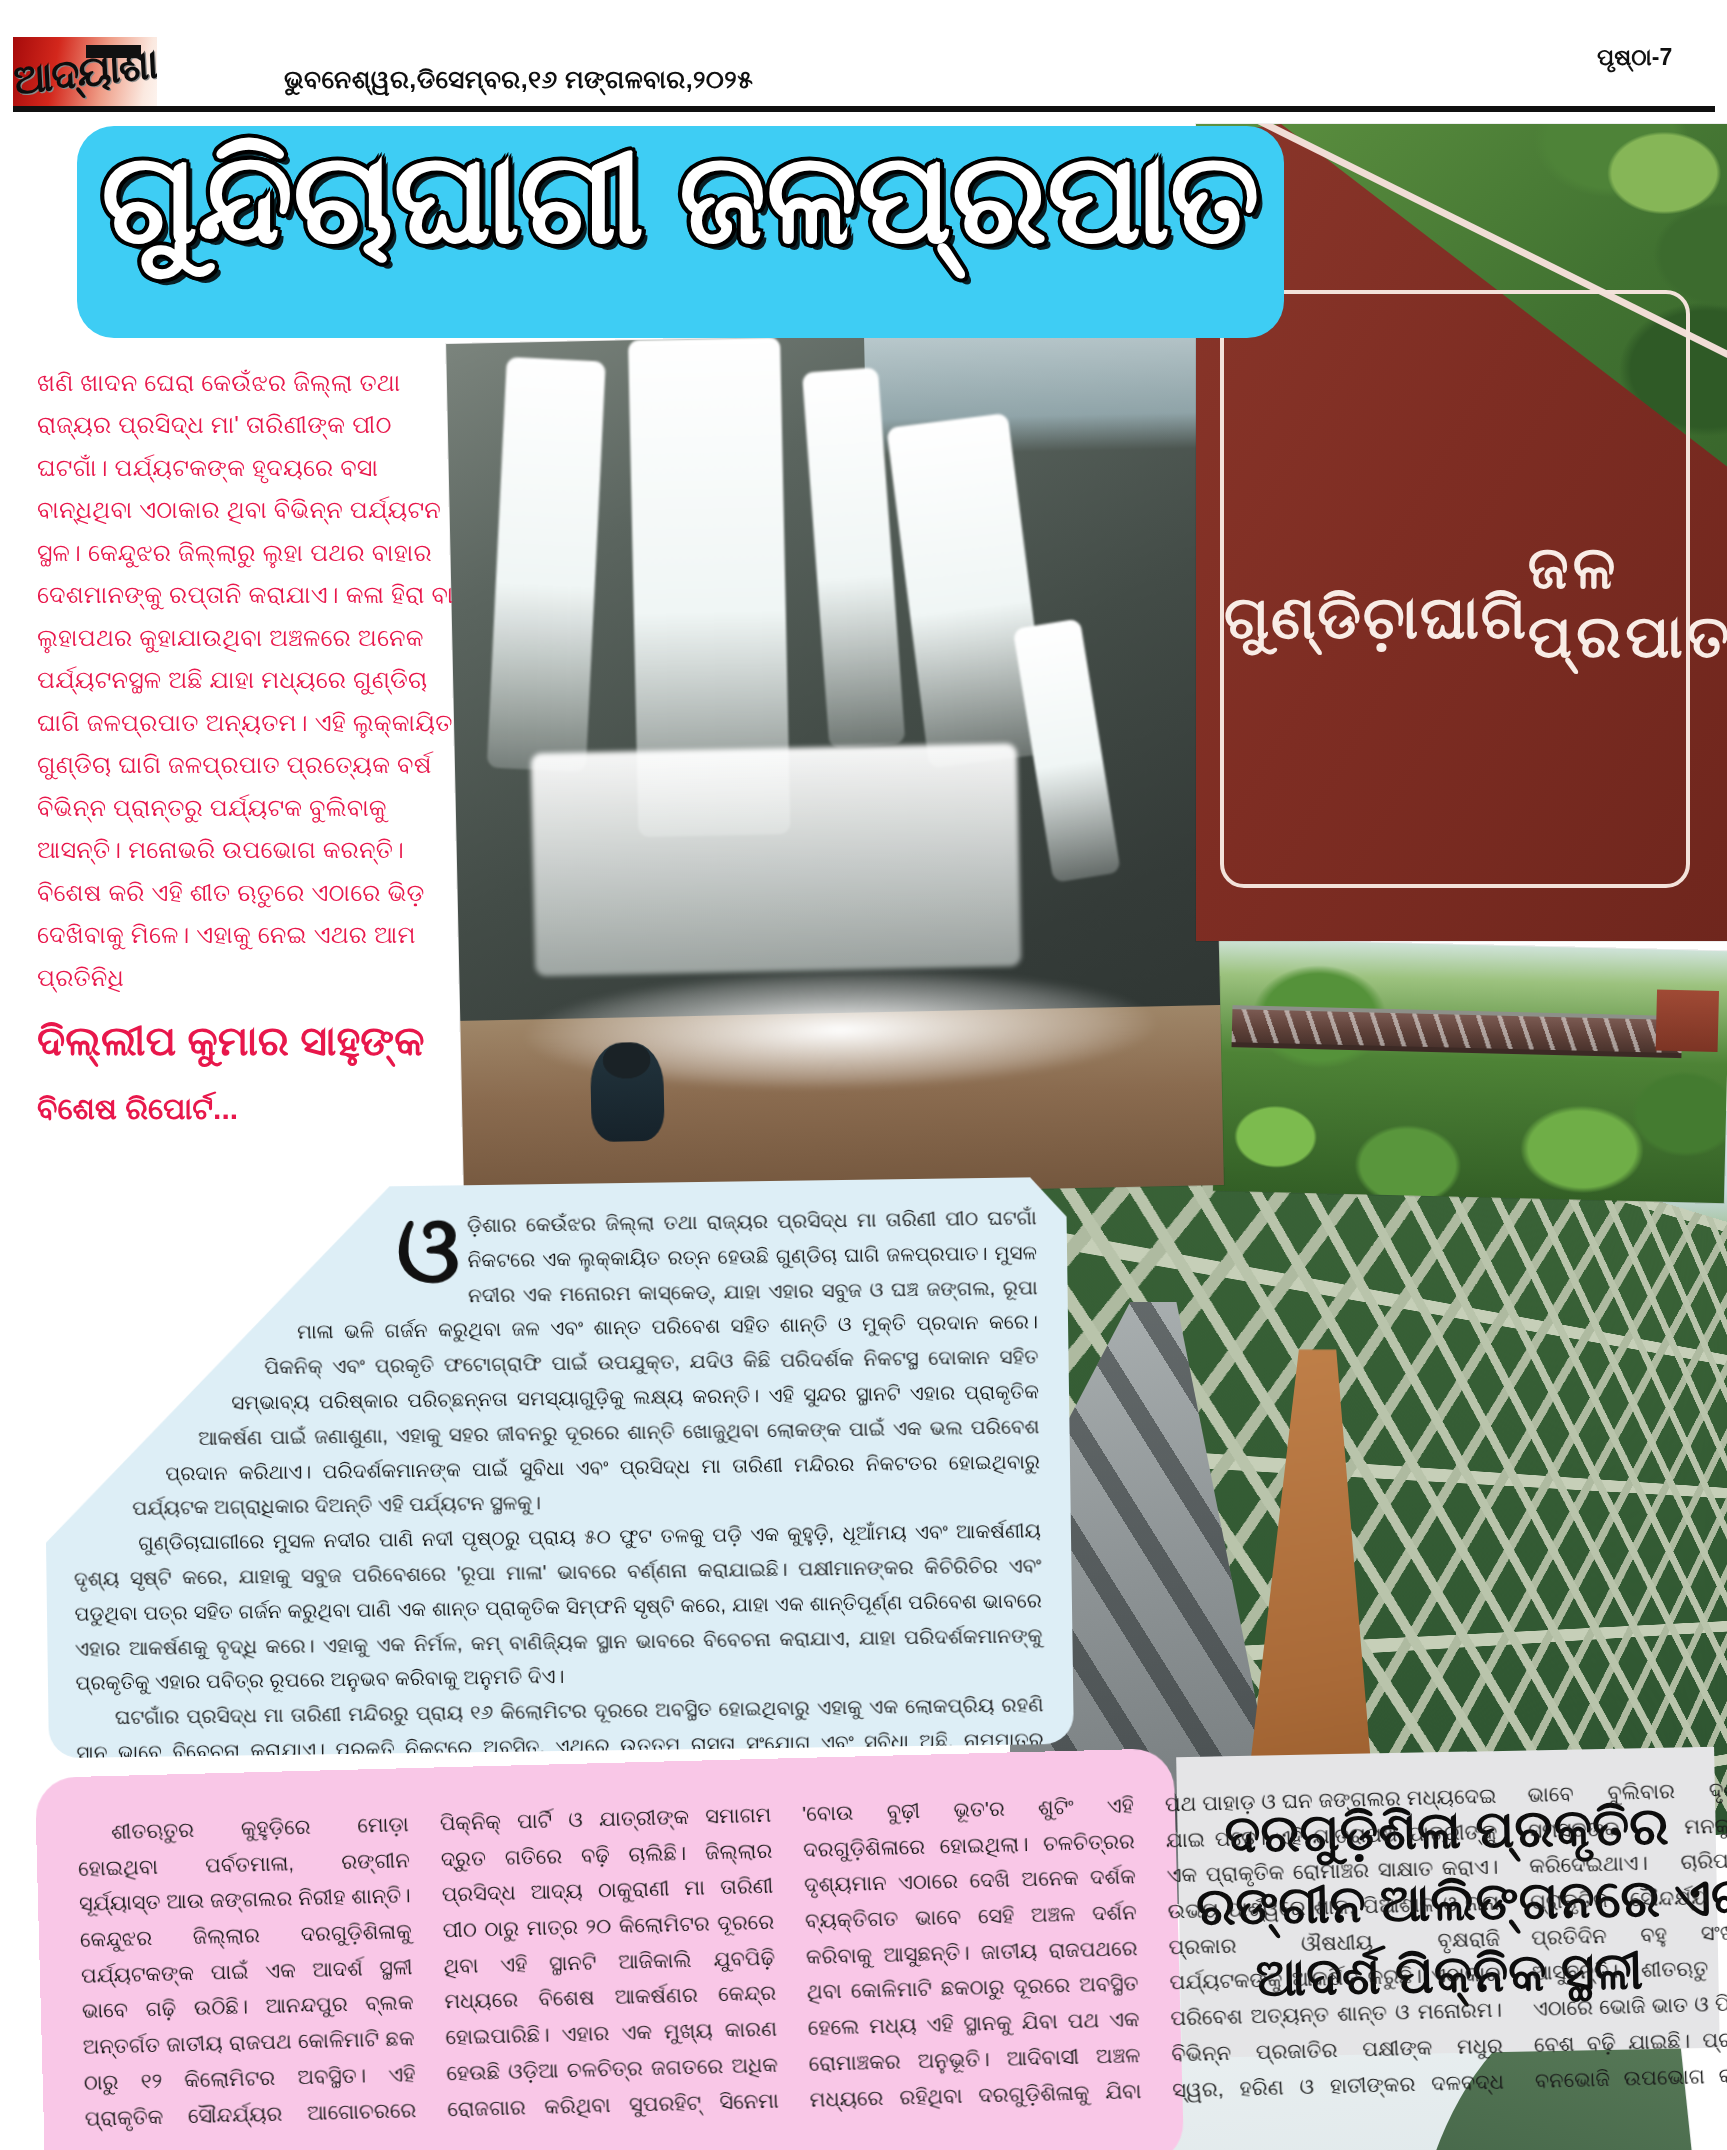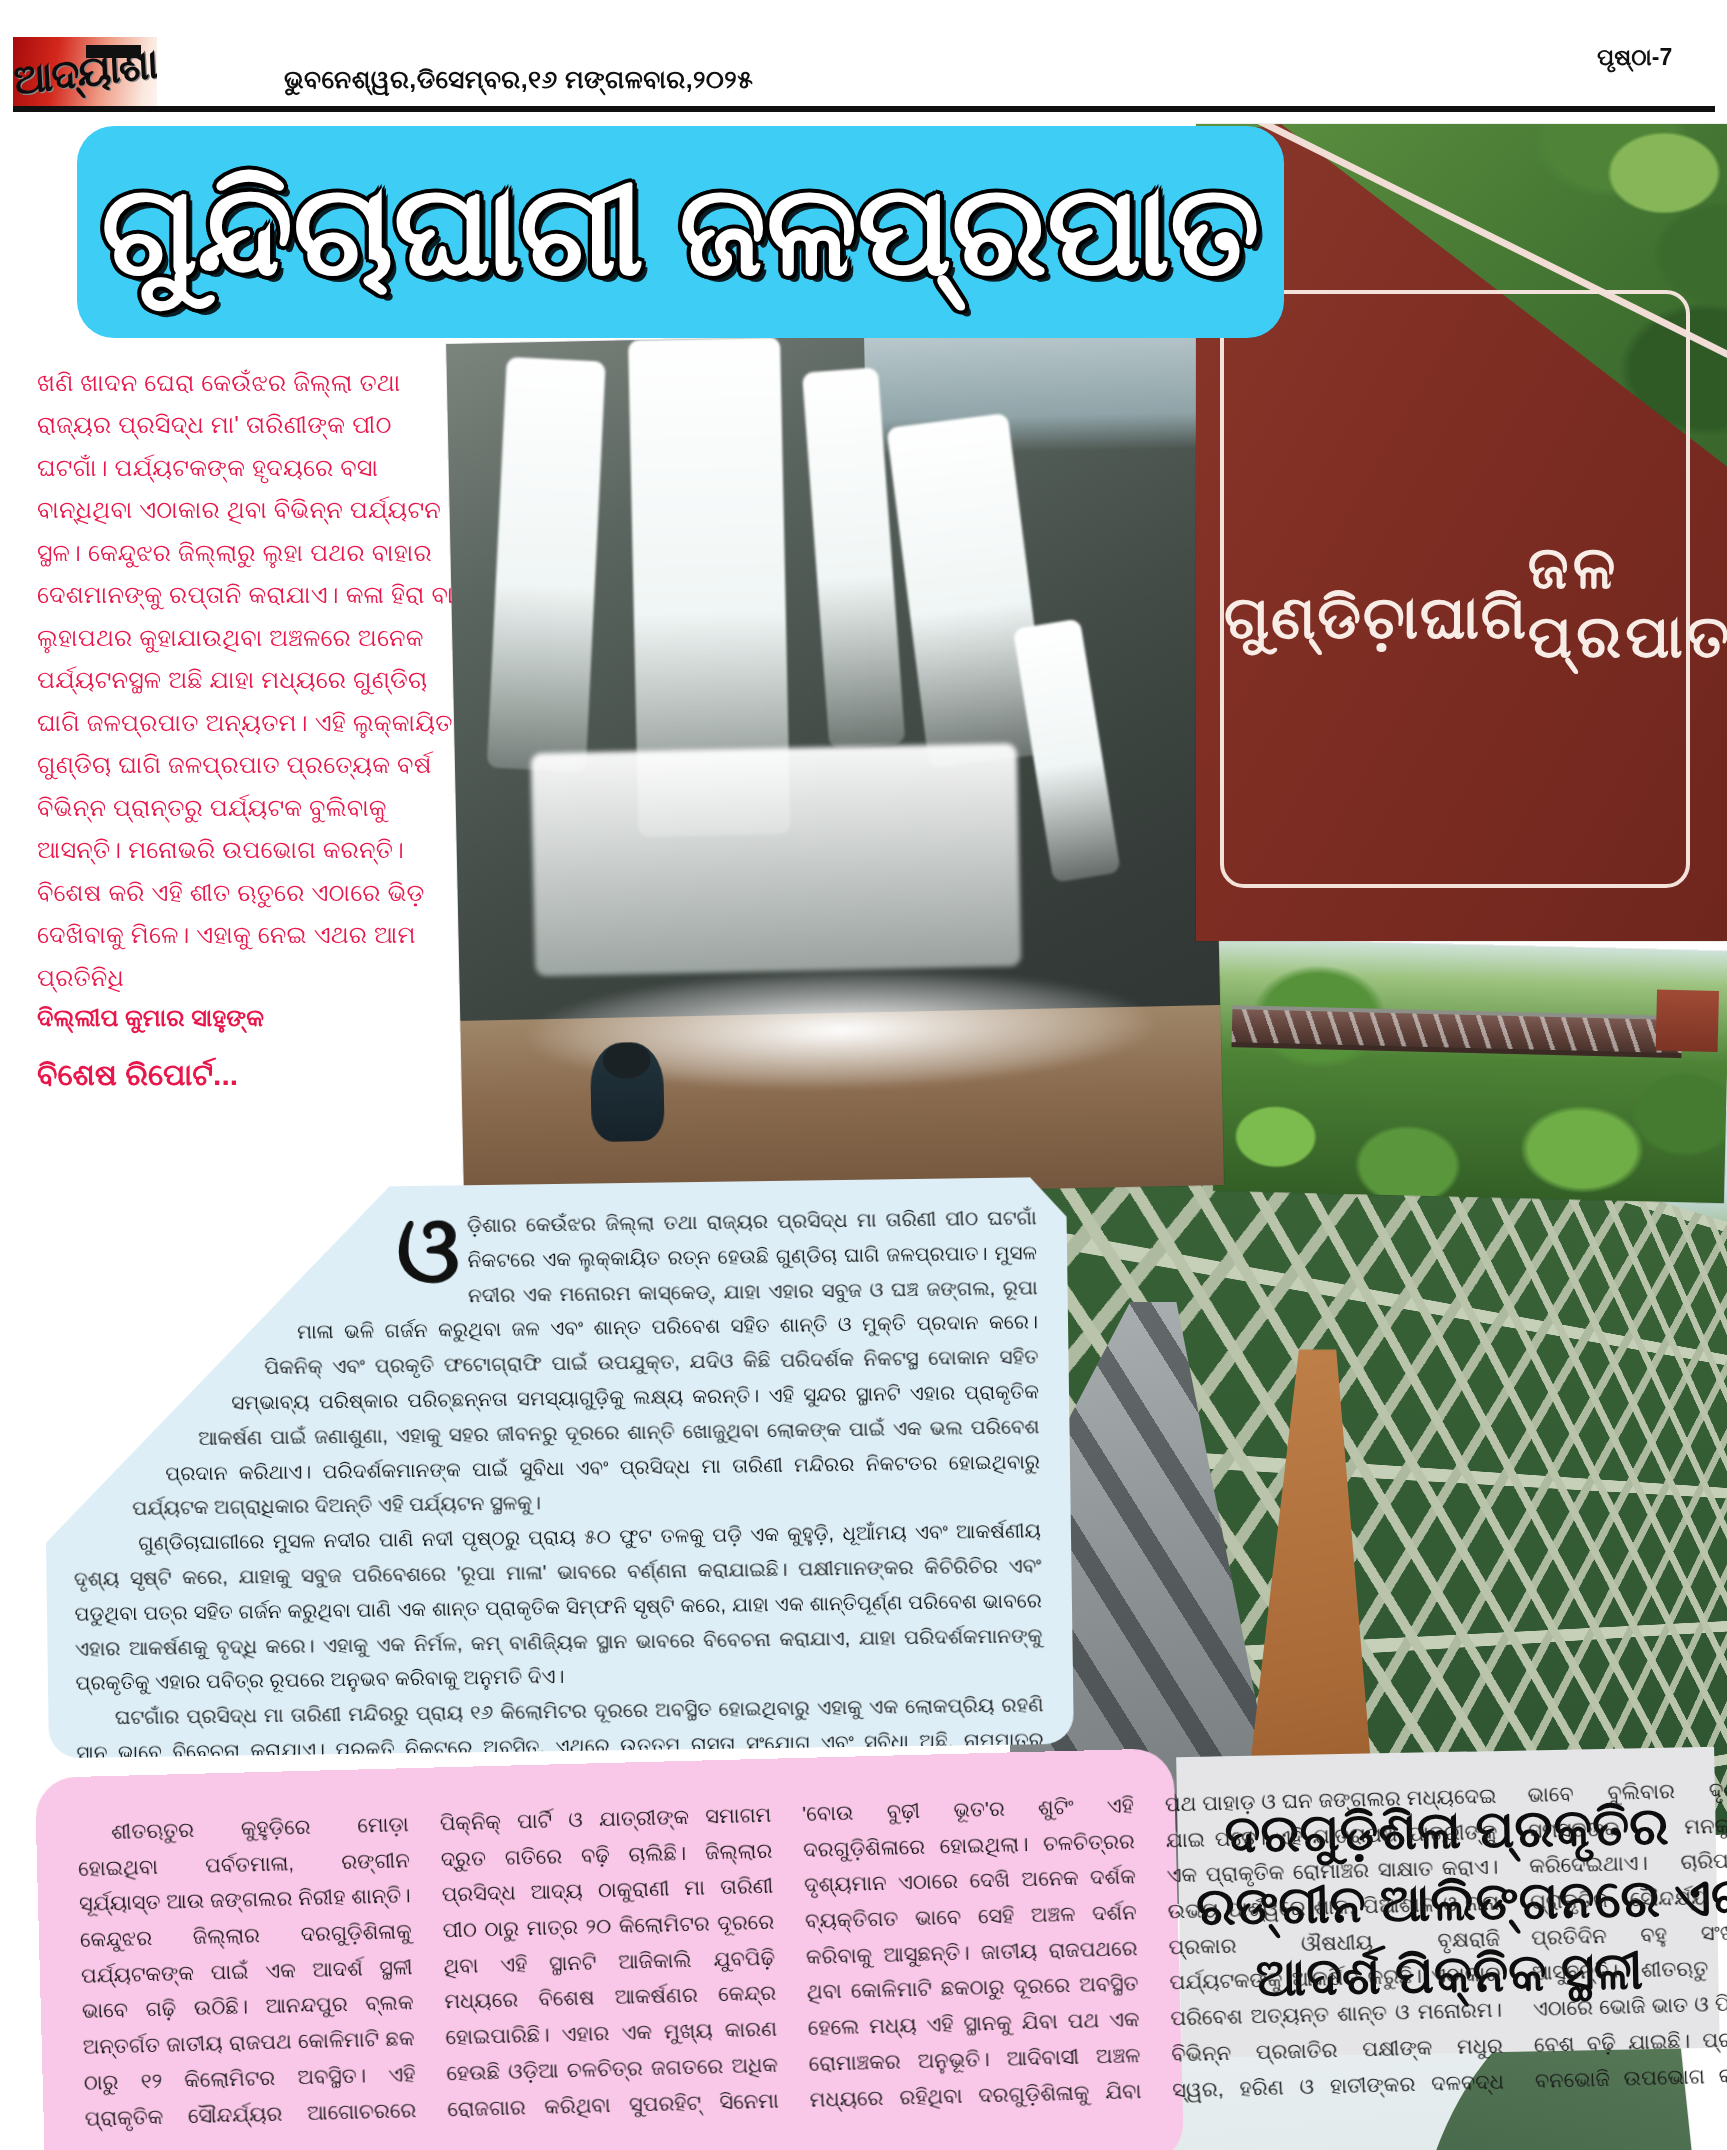--- a/index.html
+++ b/index.html
@@ -21,21 +21,21 @@
     display:flex;align-items:center;justify-content:center;overflow:hidden;}
   .logo-text{font-size:41px;font-weight:bold;color:#0d0d0d;transform:rotate(-7deg) skewX(-4deg);
     text-shadow:1.3px 1.3px 0 #8a8a8a;letter-spacing:-1.7px;}
   .logo-chip{position:absolute;right:16.3px;top:7.7px;width:55px;height:13px;background:#111;}
   .dateline{position:absolute;left:284px;top:45px;font-size:25px;font-weight:bold;color:#101010;letter-spacing:0.4px;margin-top:20px;}
   .pageno{position:absolute;left:1597px;top:44px;font-size:23px;font-weight:bold;color:#101010;}
   .header-rule{position:absolute;left:13px;top:106px;width:1702px;height:5.6px;background:#101010;}
 
   
   .headline-band{position:absolute;left:77px;top:126px;width:1207px;height:212px;border-radius:37px;
-    background:var(--accent-cyan);display:flex;align-items:center;justify-content:center;z-index:6;}
+    background:var(--accent-cyan);display:flex;align-items:flex-start;justify-content:center;z-index:6;}
   .headline-band span{font-size:126px;font-weight:bold;color:#ffffff;white-space:nowrap;
     text-shadow:
       4.3px 0 0 #000,-4.3px 0 0 #000,0 4.3px 0 #000,0 -4.3px 0 #000,
       3px 3px 0 #000,-3px 3px 0 #000,3px -3px 0 #000,-3px -3px 0 #000,
       6px 6px 0 rgba(0,0,0,.85);}
 
   
   .sign-photo{position:absolute;left:1196px;top:124px;width:532px;height:817px;overflow:hidden;z-index:4;
     background:
       radial-gradient(95px 69px at 88% 6%, #86b657 0 55%, transparent 60%),
@@ -124,21 +124,21 @@
     clip-path:polygon(34% 0, 96.5% 0, 100% 7%, 100% 100%, 0 100%, 0 62%);
     padding:23px 30px 17px 27.5px;color:#141414;}
   .blue-box .diag{float:left;width:327px;height:340px;shape-outside:polygon(0 0,100% 0,0 100%);}
   .blue-box p{font-size:20px;line-height:1.74;text-align:justify;}
   .blue-box p + p{text-indent:39px;}
   .dropcap{float:left;font-size:92px;line-height:.82;font-weight:bold;padding:4.3px 7.7px 0 0;color:#111;}
 
   
   .lead-col{position:absolute;left:37px;top:362px;width:432px;z-index:6;color:var(--body-red);}
   .lead-col .body{font-size:24px;line-height:1.77;font-weight:normal;letter-spacing:0.2px;}
-  .lead-col .reporter{margin-top:4px;font-size:24px;font-weight:bold;line-height:1.25;}
+  .lead-col .reporter{margin-top:17px;font-size:41px;font-weight:bold;line-height:1.25;}
   .lead-col .tag{margin-top:25px;font-size:30px;font-weight:bold;}
 
   
   .pink-box{position:absolute;left:40px;top:1763px;width:1139px;height:415px;z-index:4;
     transform:rotate(-1.5deg);background:var(--pink-bg);border-radius:41px;
     padding:38px 41px;color:#181818;}
   .pink-box .cols{column-count:3;column-gap:31px;font-size:21px;line-height:1.7;text-align:justify;height:100%;}
   .pink-box .cols p{text-indent:34px;}
 
   

